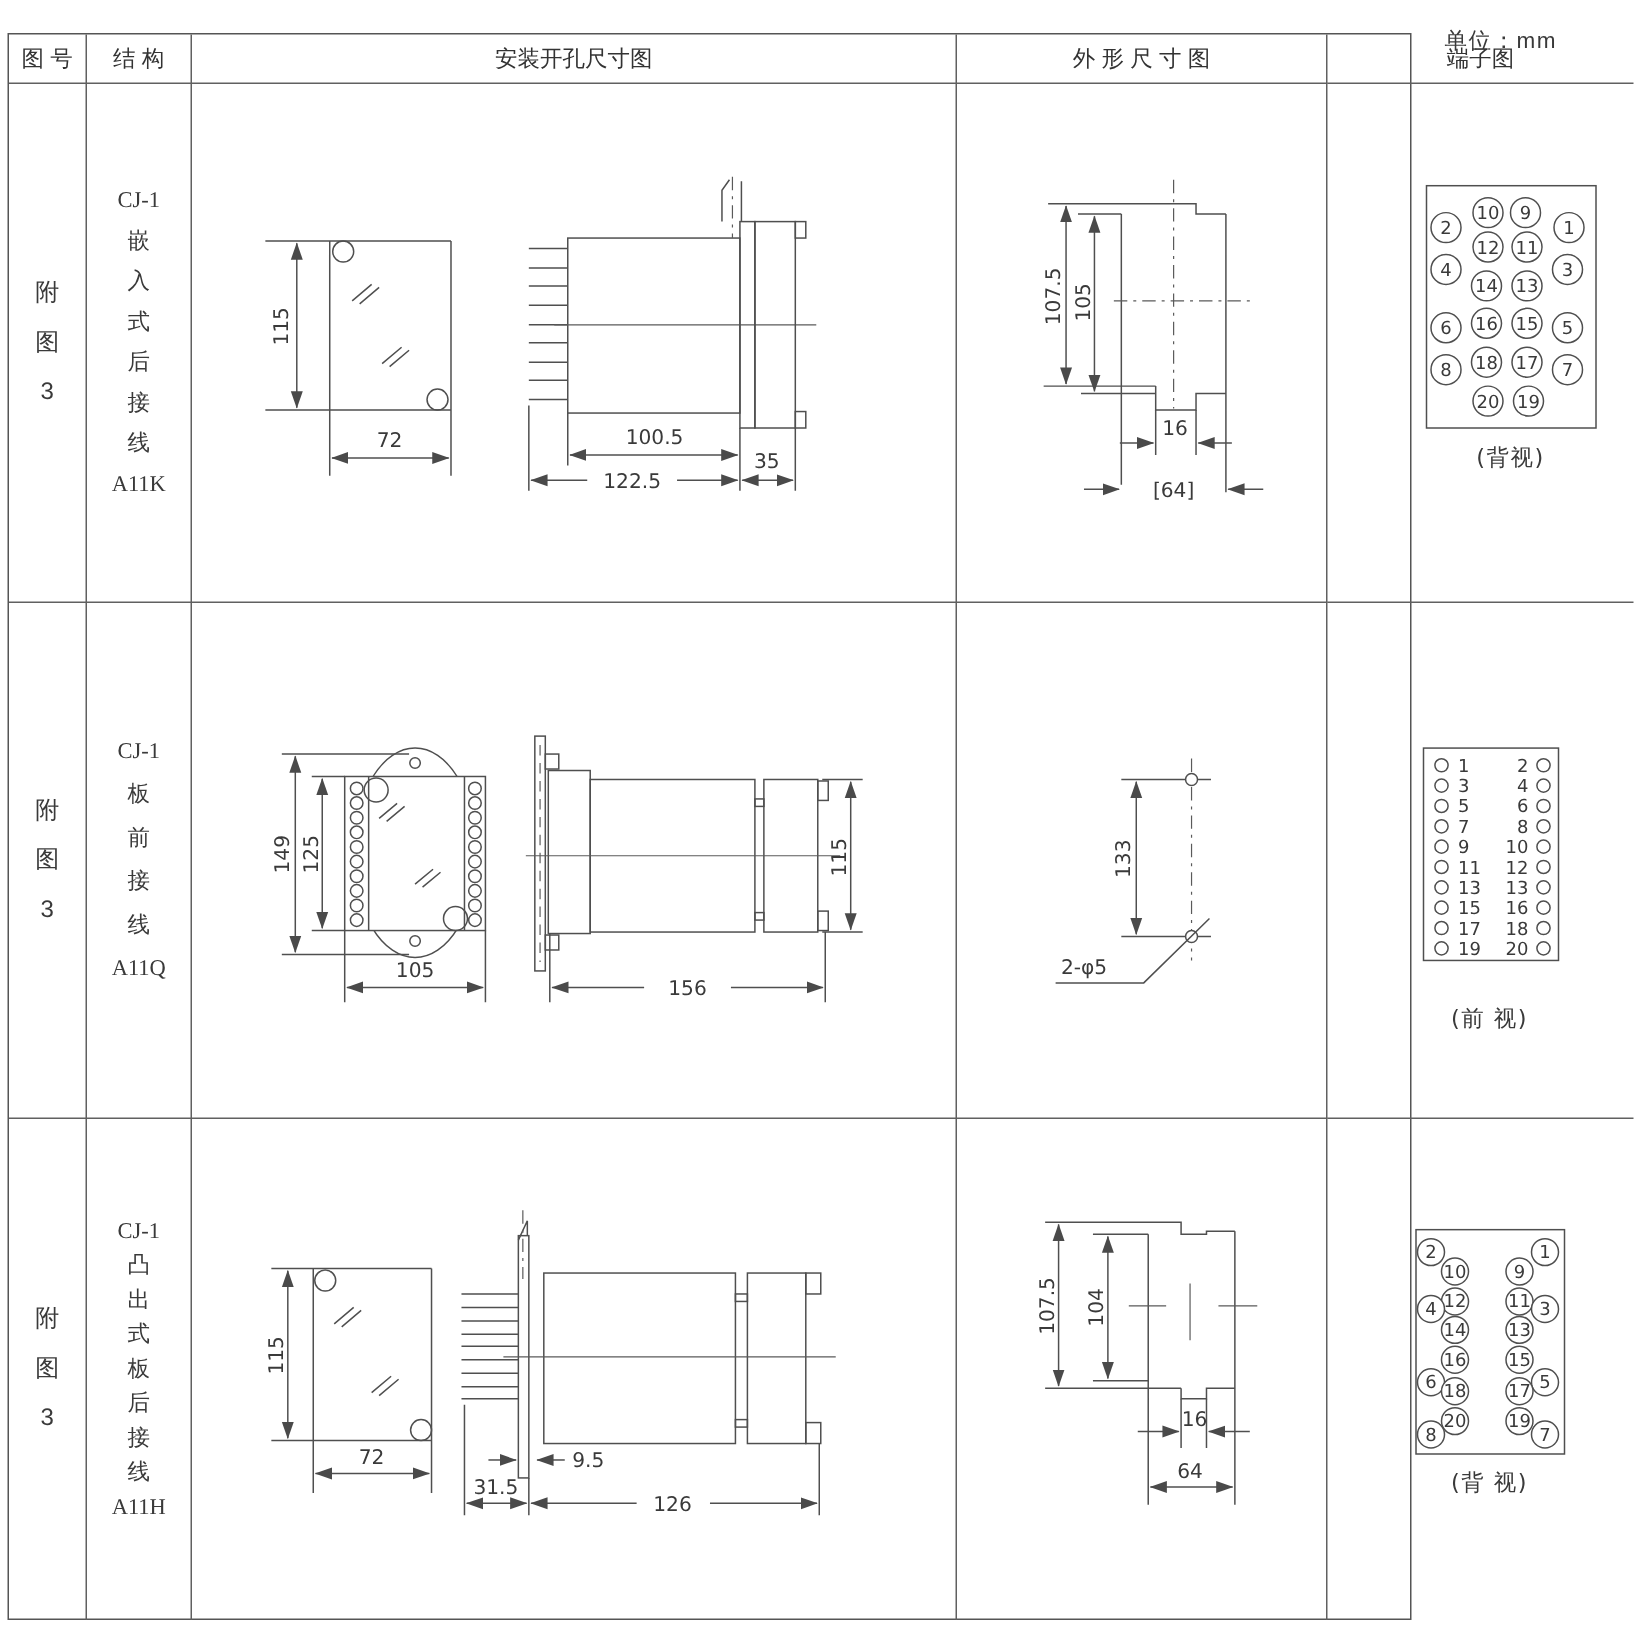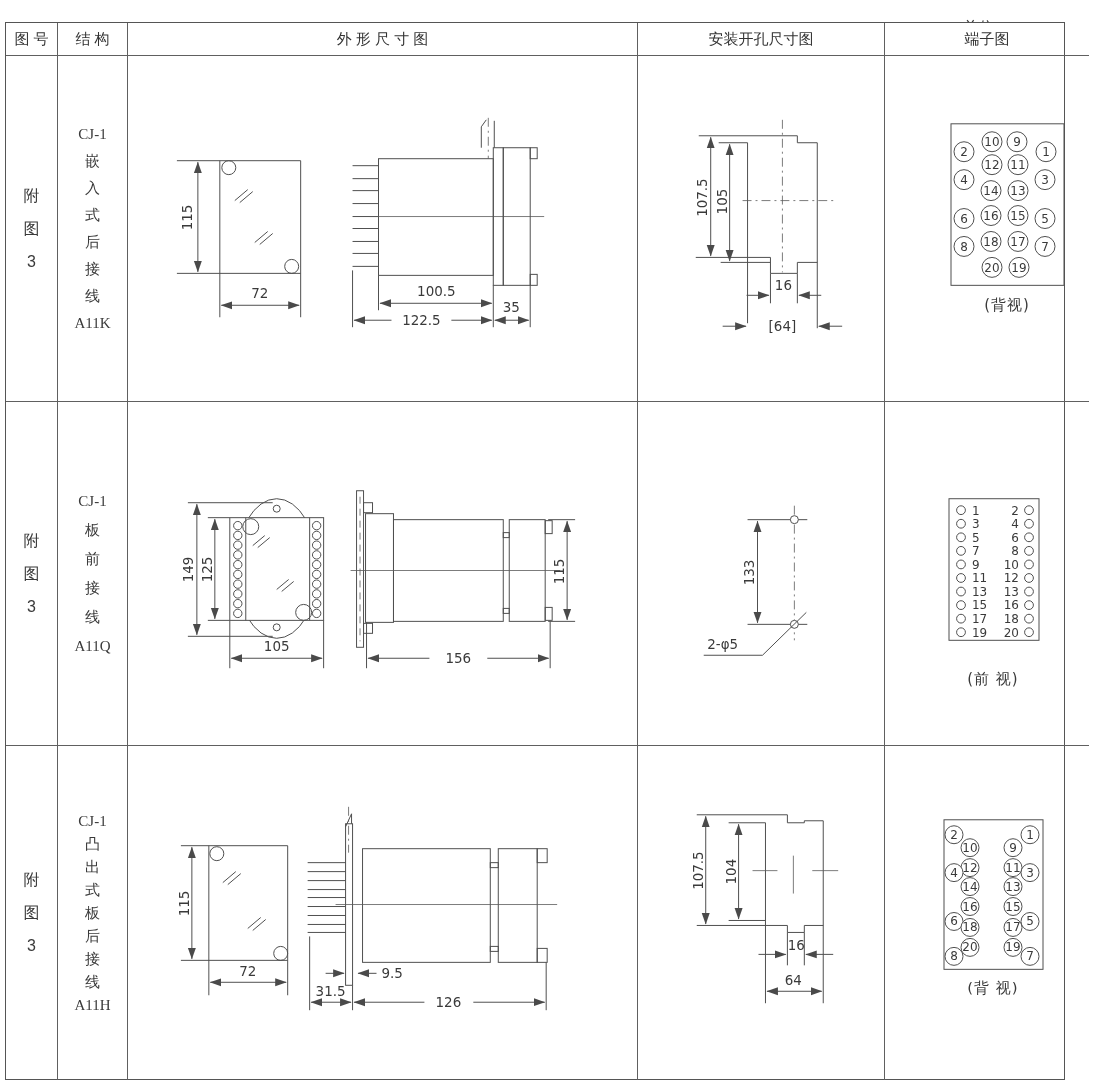--- a/index.html
+++ b/index.html
@@ -1,19 +1,19 @@
 <!DOCTYPE html>
 <html><head>
 <meta charset="utf-8">
 <style>
   html,body{margin:0;padding:0;}
   body{width:1094px;height:1085px;background:#fff;position:relative;
        font-family:"Liberation Sans","DejaVu Sans",sans-serif;color:#3a3a3a;}
   .unit{position:absolute;top:18px;right:56px;font-size:15px;letter-spacing:1px;}
-  .tbl{position:absolute;left:5px;top:22px;width:1060px;height:1058px;
+  .tbl{position:absolute;left:5px;top:22px;width:936px;height:1058px;
        border:1px solid #555;box-sizing:border-box;display:grid;
        grid-template-columns:52px 70px 510px 247px 204px;
        grid-template-rows:33px 346px 344px 334px;background:#fff;}
   .cell{border-right:1px solid #606060;border-bottom:1px solid #606060;
         box-sizing:border-box;position:relative;overflow:hidden;}
   .lastcol{border-right:none;}
   .lastrow{border-bottom:none;}
   .hd{display:flex;align-items:center;justify-content:center;font-size:15px;color:#333;}
   .vstack{display:flex;flex-direction:column;align-items:center;justify-content:center;
           height:100%;line-height:1;}
@@ -49,24 +49,24 @@
 
 <div class="tbl">
 
   <div class="cell hd">
       <span>图 号</span>
     </div>
   <div class="cell hd">
       <span>结 构</span>
     </div>
   <div class="cell hd">
+      <span>安装开孔尺寸图</span>
+    </div>
+  <div class="cell hd">
       <span>外 形 尺 寸 图</span>
-    </div>
-  <div class="cell hd">
-      <span>安装开孔尺寸图</span>
     </div>
   <div class="cell hd lastcol">
       <span>端子图</span>
     </div>
 
   <div class="cell vstack fig">
       <div>附</div>
       <div>图</div>
       <div>3</div>
     </div>

